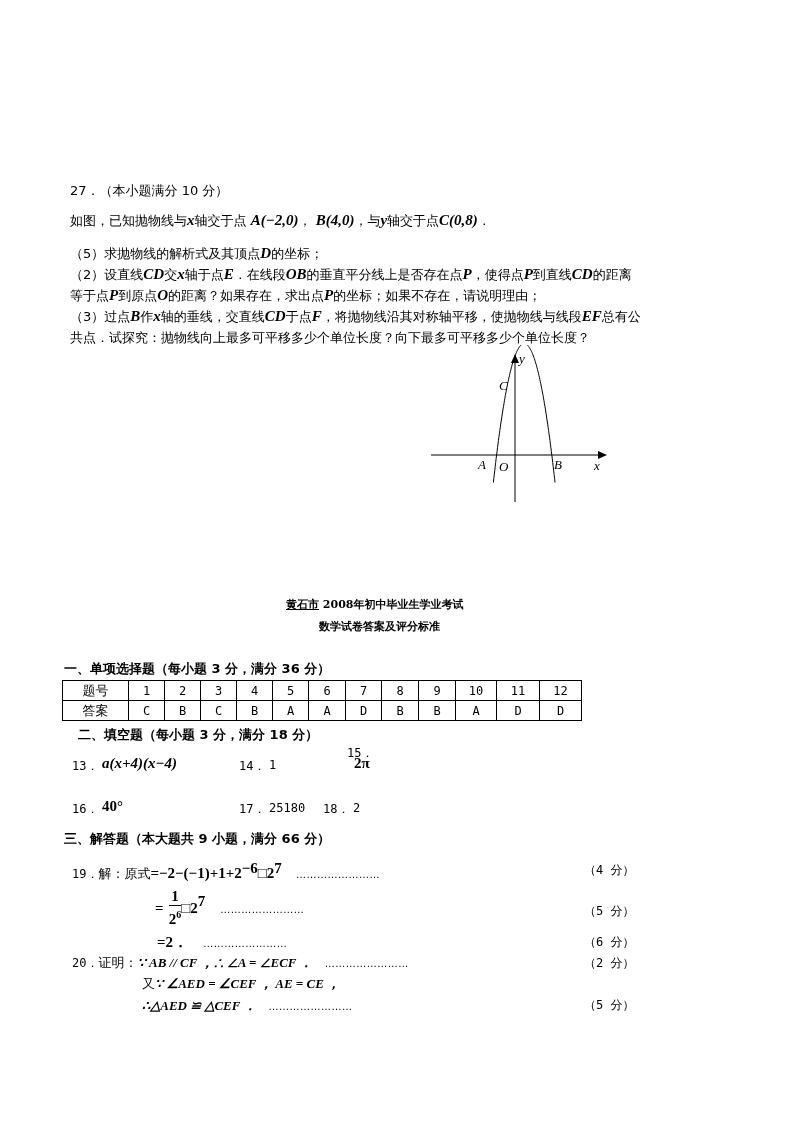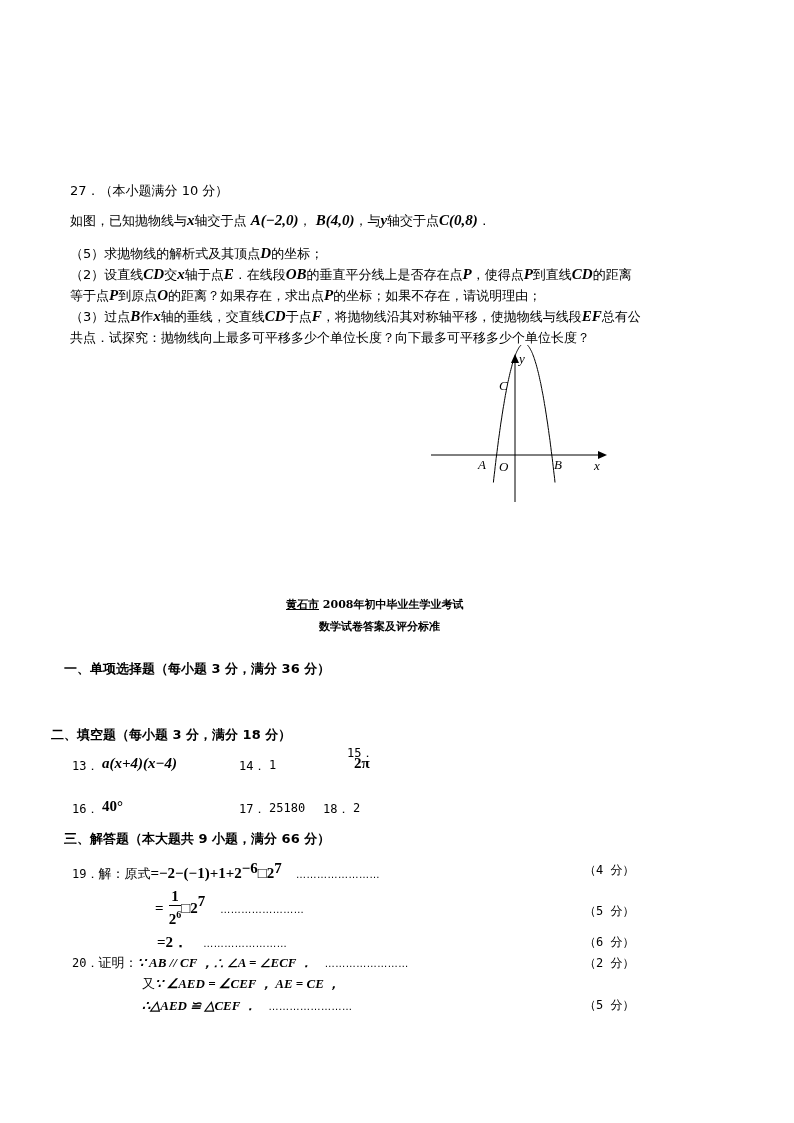--- a/index.html
+++ b/index.html
@@ -66,24 +66,54 @@
 </svg>
 
 <div class="abs title" style="left:286px; top:597px;">
   <span style="text-decoration:underline;">黄石市</span><span> 2008年初中毕业生学业考试</span>
 </div>
 <div class="abs title" style="left:319px; top:619px;">数学试卷答案及评分标准</div>
 
 <div class="abs heading" style="left:64px; top:660px;">一、单项选择题（每小题 3 分，满分 36 分）</div>
 <table class="ans">
   <tbody>
+      <tr id="row-nums">
+    <td class="hdr">题号</td>
+  <td style="width: 35px;">1</td>
+        <td style="width: 35px;">2</td>
+        <td style="width: 35px;">3</td>
+        <td style="width: 35px;">4</td>
+        <td style="width: 35px;">5</td>
+        <td style="width: 36px;">6</td>
+        <td style="width: 35px;">7</td>
+        <td style="width: 36px;">8</td>
+        <td style="width: 36px;">9</td>
+        <td style="width: 40px;">10</td>
+        <td style="width: 42px;">11</td>
+        <td style="width: 41px;">12</td>
+      </tr>
+  <tr id="row-ans">
+    <td class="hdr">答案</td>
+  <td>C</td>
+        <td>B</td>
+        <td>C</td>
+        <td>B</td>
+        <td>A</td>
+        <td>A</td>
+        <td>D</td>
+        <td>B</td>
+        <td>B</td>
+        <td>A</td>
+        <td>D</td>
+        <td>D</td>
+      </tr>
 </tbody>
   </table>
 
-<div class="abs heading" style="left:51px; top:726px;">二、填空题（每小题 3 分，满分 18 分）</div>
+<div class="abs heading" style="left:78px; top:726px;">二、填空题（每小题 3 分，满分 18 分）</div>
 
 <div class="abs mono" style="left:72px; top:758px;">13．</div>
 <div class="abs math" style="left:102px; top:755px;">a(x+4)(x−4)</div>
 <div class="abs mono" style="left:239px; top:758px;">14．</div>
 <div class="abs mono" style="left:269px; top:758px;">1</div>
 <div class="abs mono" style="left:323px; top:745px;margin-left:24px;">15．</div>
 <div class="abs mathu" style="left:354px; top:755px;">2π</div>
 
 <div class="abs mono" style="left:72px; top:801px;">16．</div>
 <div class="abs mathu" style="left:102px; top:798px;">40°</div>

